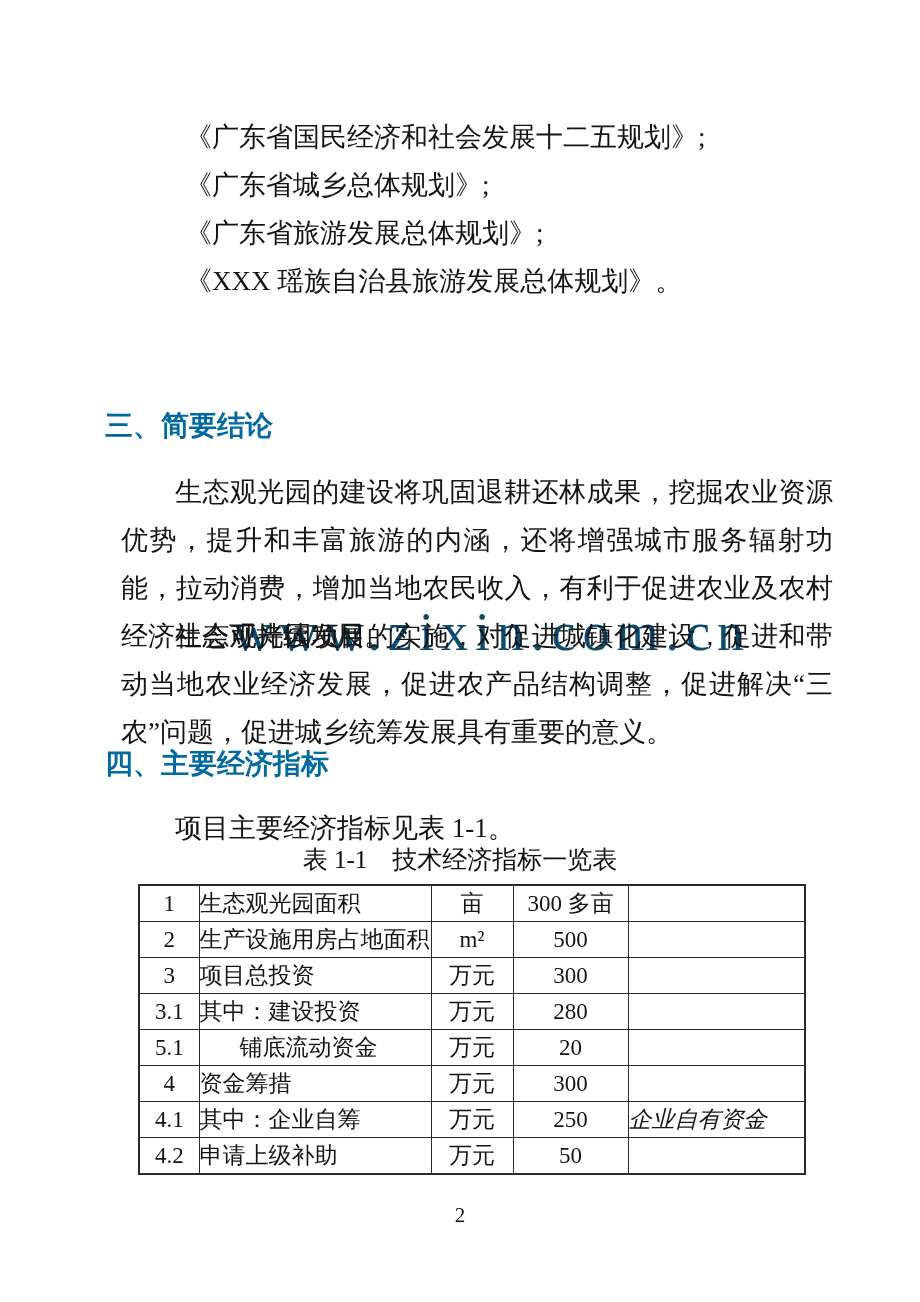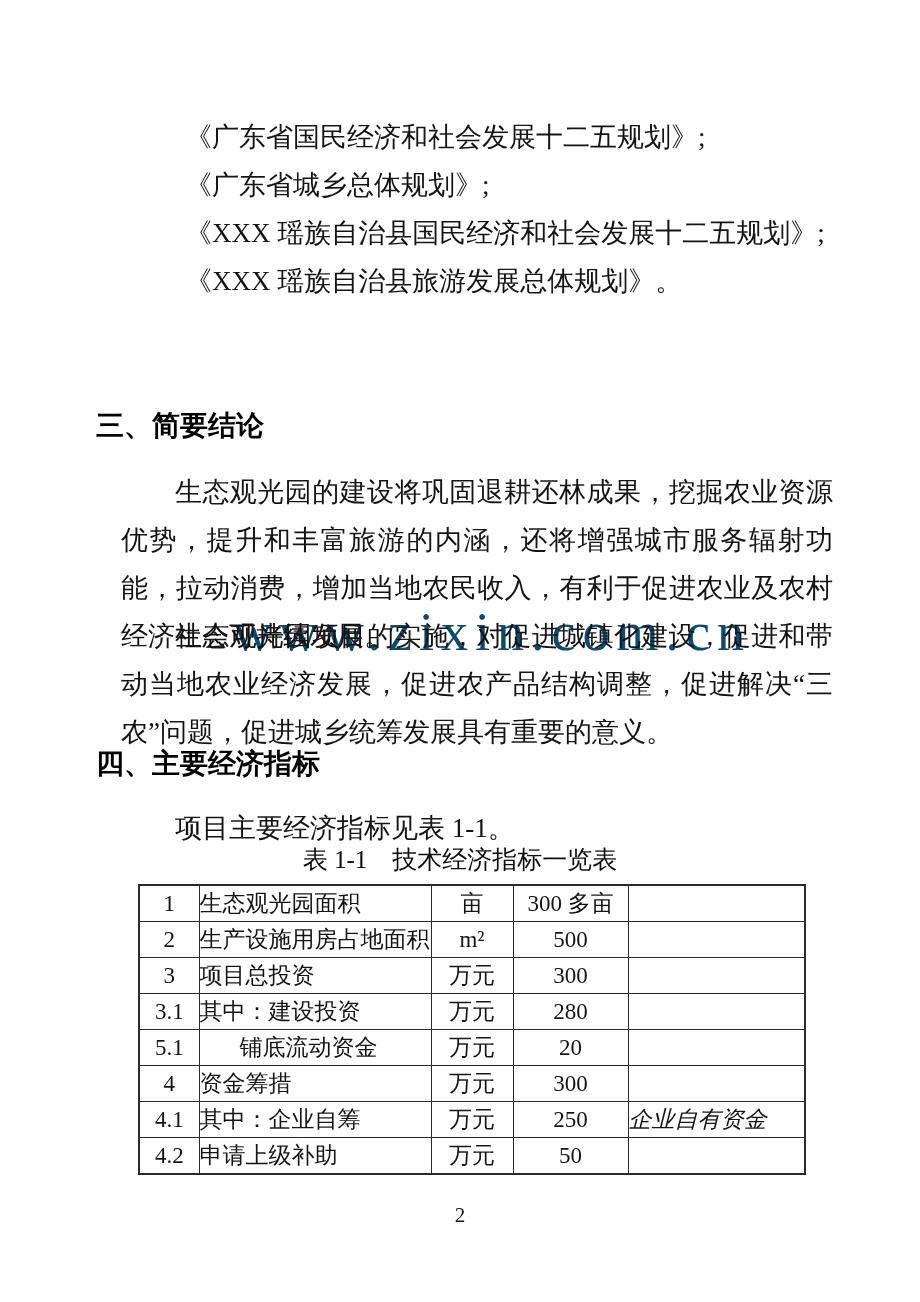--- a/index.html
+++ b/index.html
@@ -26,25 +26,25 @@
   }
   .layer{position:relative;z-index:1;}
   
   .refs{position:absolute;left:185px;top:113px;}
   .ref-line{
     height:48px;line-height:48px;
     font-size:27px;white-space:nowrap;
   }
   
   .h2{
-    position:absolute;left:96px;
+    position:absolute;left:105px;
     height:48px;line-height:48px;
     font-family:"Liberation Sans","DejaVu Sans",sans-serif;
     font-weight:bold;
-    font-size:28px;color:#000000;
+    font-size:28px;color:#0369a1;
     white-space:nowrap;
   }
   .h2-concl{top:402px;}
   .h2-econ{top:740px;}
   
   .para{
     position:absolute;left:105px;width:712px;
     font-size:27px;line-height:48px;
     text-align:justify;
     text-indent:2em;
@@ -93,21 +93,21 @@
 
 <div class="page">
 
   <div class="watermark">www.zixin.com.cn</div>
 
   <div class="layer">
 
     <div class="refs">
       <div class="ref-line">《广东省国民经济和社会发展十二五规划》;</div>
       <div class="ref-line">《广东省城乡总体规划》;</div>
-      <div class="ref-line">《XXX 瑶族自治县国民经济和社会发展十二五规划》;</div>
+      <div class="ref-line">《广东省旅游发展总体规划》;</div>
       <div class="ref-line">《XXX 瑶族自治县旅游发展总体规划》。</div>
     </div>
 
     <div class="h2 h2-concl">三、简要结论</div>
 
     <p class="para para-1">生态观光园的建设将巩固退耕还林成果，挖掘农业资源优势，提升和丰富旅游的内涵，还将增强城市服务辐射功能，拉动消费，增加当地农民收入，有利于促进农业及农村经济社会可持续发展。</p>
 
     <p class="para para-2">生态观光园项目的实施，对促进城镇化建设，促进和带动当地农业经济发展，促进农产品结构调整，促进解决“三农”问题，促进城乡统筹发展具有重要的意义。</p>
 
     <div class="h2 h2-econ">四、主要经济指标</div>

